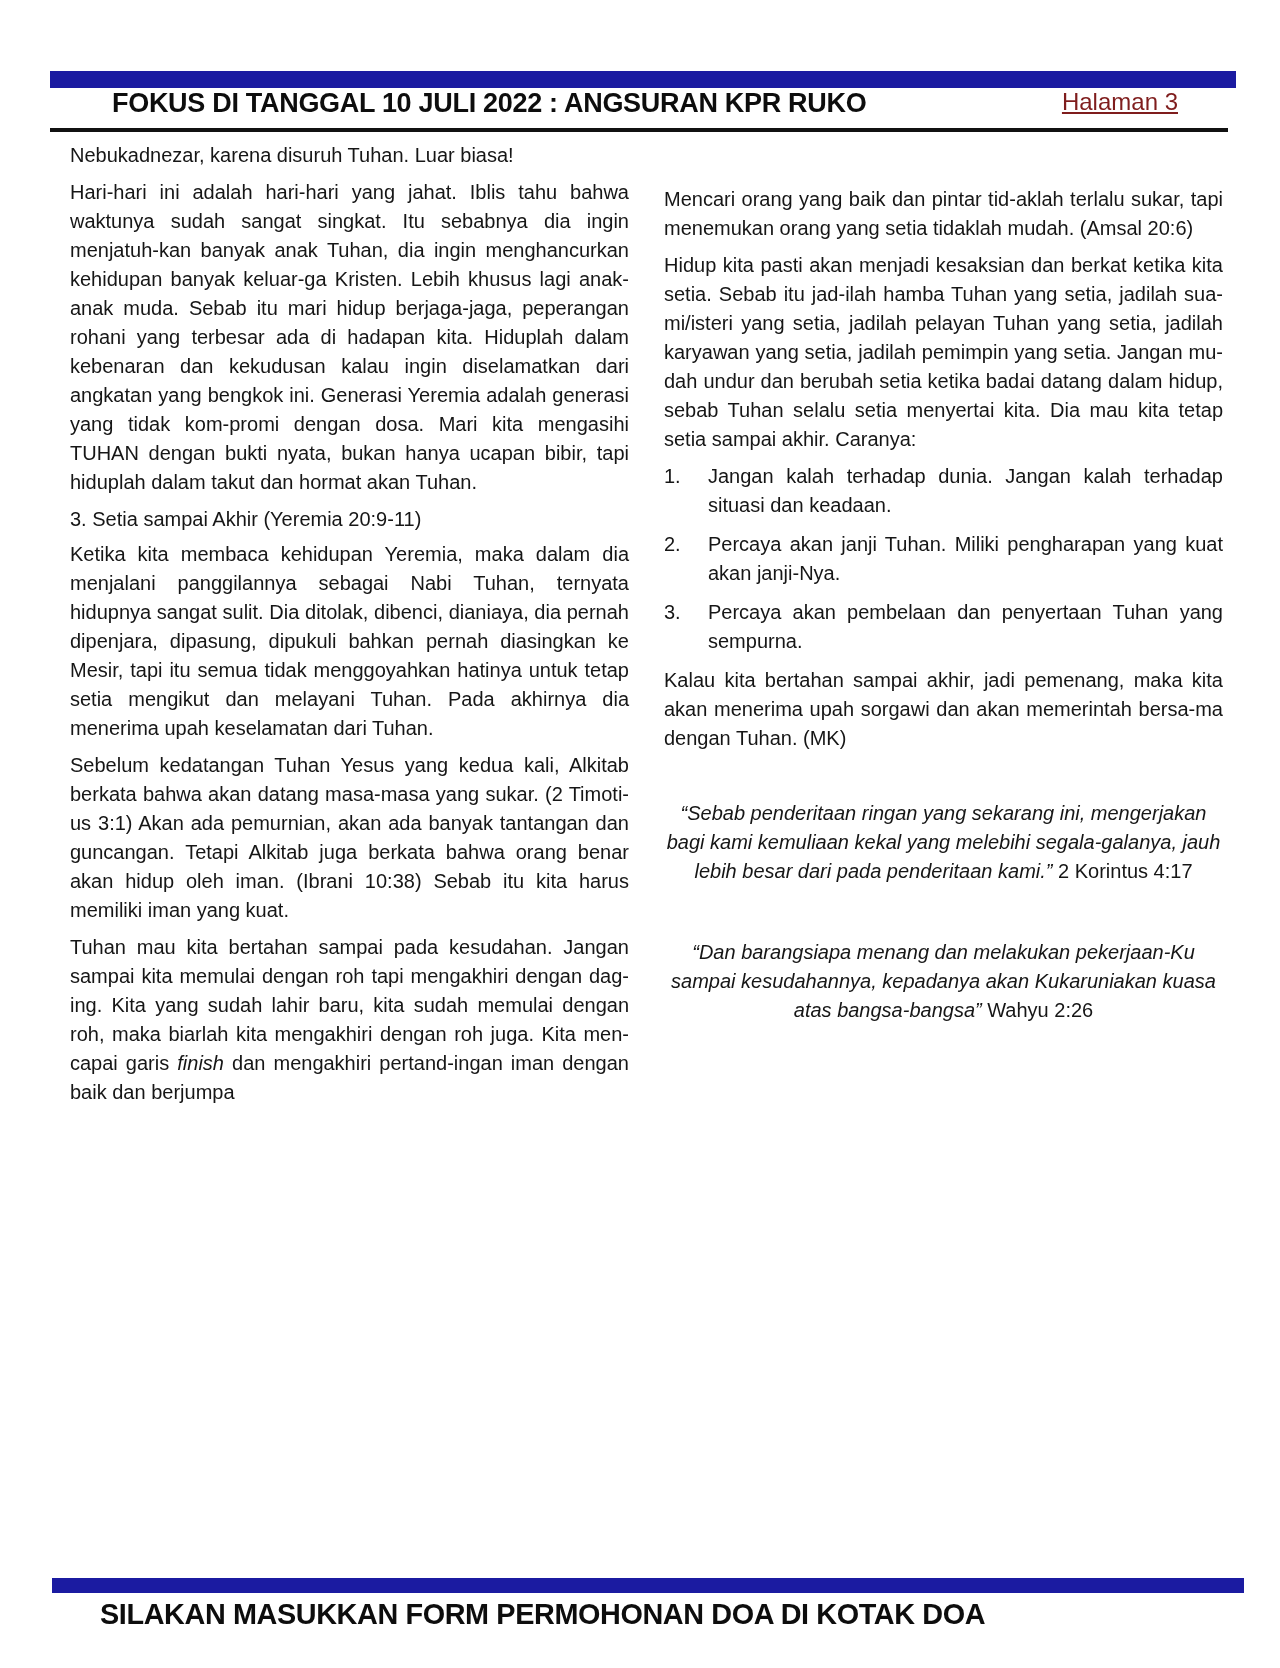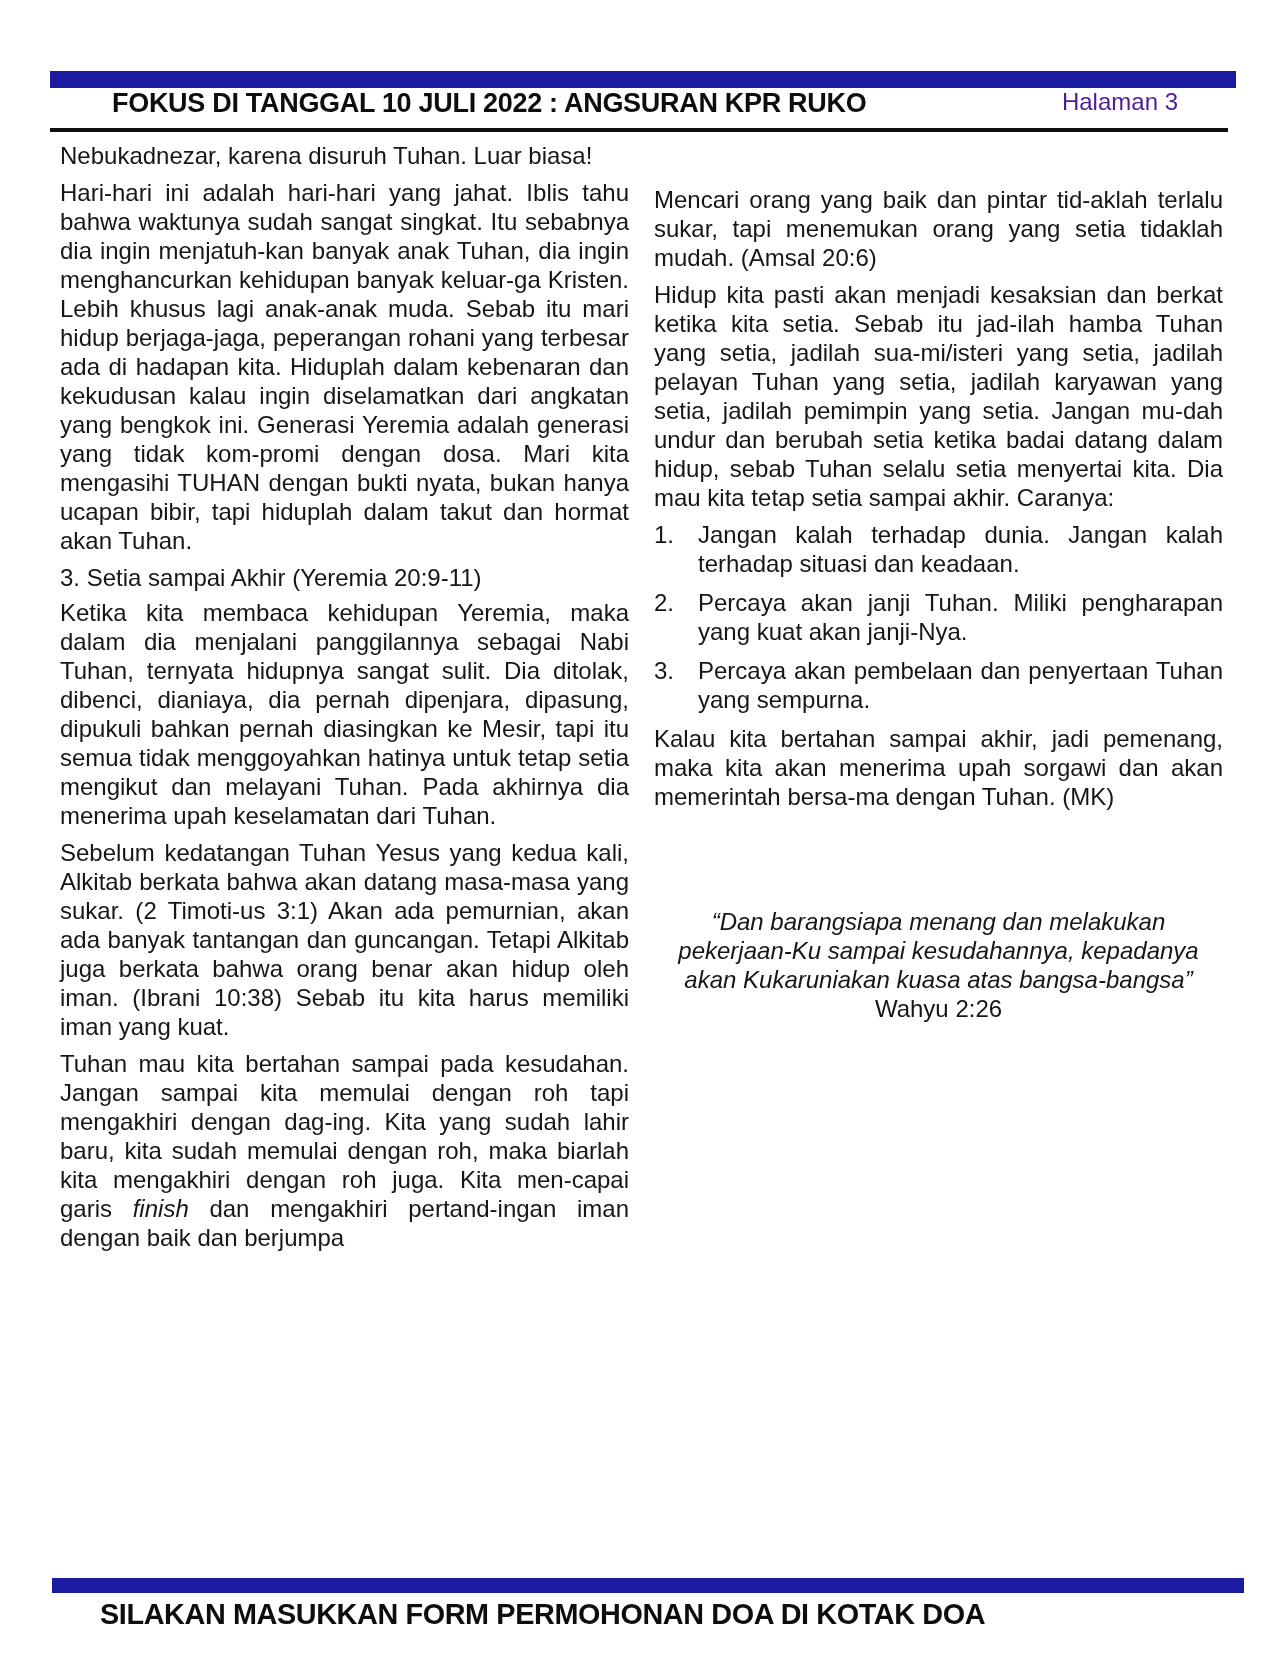--- a/index.html
+++ b/index.html
@@ -13,31 +13,31 @@
   #bottom-bar{left:52px;top:1578px;width:1192px;height:15px;}
   #header-row{
     position:absolute;left:57px;top:88px;width:1166px;height:38px;
     display:flex;align-items:flex-start;
   }
   #header-title{
     margin-left:55px;font-weight:bold;font-size:27px;letter-spacing:-0.3px;
     white-space:nowrap;color:#0d0d0d;
   }
   #header-page{
-    margin-left:auto;margin-right:45px;font-size:24px;color:#4c1d95;
+    margin-left:auto;margin-right:45px;font-size:24px;color:#7f1d1d;text-decoration:underline;
   }
   #header-rule{
     position:absolute;left:50px;top:128px;width:1178px;height:4px;background:#111111;
   }
   #columns{
     position:absolute;left:57px;top:141px;width:1166px;
     display:flex;gap:22px;
   }
   .col{flex:1;min-width:0;}
-  .block{font-size:24px;line-height:29px;margin:0 0 8px 3px;}
+  .block{font-size:20px;line-height:29px;margin:0 0 8px 13px;}
   .p{text-align:justify;}
   .heading{margin-top:4px;margin-bottom:6px;}
   .li{display:flex;margin-bottom:10px;}
   .li .num{width:44px;flex:none;}
   .li .li-body{flex:1;text-align:justify;}
   .quote{text-align:center;margin-bottom:2px;}
   .source{margin-top:0;}
   .b{font-weight:normal;}
   .i{font-style:italic;}
   .spacer{width:100%;}
@@ -79,20 +79,21 @@
       <div class="block li">
         <span class="num">2.</span>
         <span class="li-body"><span>Percaya akan janji Tuhan. Miliki pengharapan yang kuat akan janji-Nya.</span></span>
       </div>
       <div class="block li">
         <span class="num">3.</span>
         <span class="li-body"><span>Percaya akan pembelaan dan penyertaan Tuhan yang sempurna.</span></span>
       </div>
       <div class="block p"><span>Kalau kita bertahan sampai akhir, jadi pemenang, maka kita akan menerima upah sorgawi dan akan memerintah bersa-ma dengan Tuhan. (MK)</span></div>
       <div class="spacer" style="height: 38px;"></div>
+      <div class="block quote"><span class="i">“Sebab penderitaan ringan yang sekarang ini,  mengerjakan bagi kami kemuliaan kekal yang melebihi segala-galanya,  jauh lebih besar dari pada penderitaan kami.” </span><span class="b">2 Korintus 4:17</span></div>
       <div class="spacer" style="height: 50px;"></div>
       <div class="block quote"><span class="i">“Dan barangsiapa menang dan melakukan pekerjaan-Ku sampai kesudahannya, kepadanya akan Kukaruniakan kuasa atas bangsa-bangsa” </span><span class="b">Wahyu 2:26</span></div>
       <div class="spacer" style="height: 52px;"></div>
     </div>
 </div>
 
 <div id="bottom-bar" class="bar" style="background: rgb(27, 27, 161);"></div>
 
 <div id="footer-notice">SILAKAN MASUKKAN FORM PERMOHONAN DOA DI KOTAK DOA</div>
 

